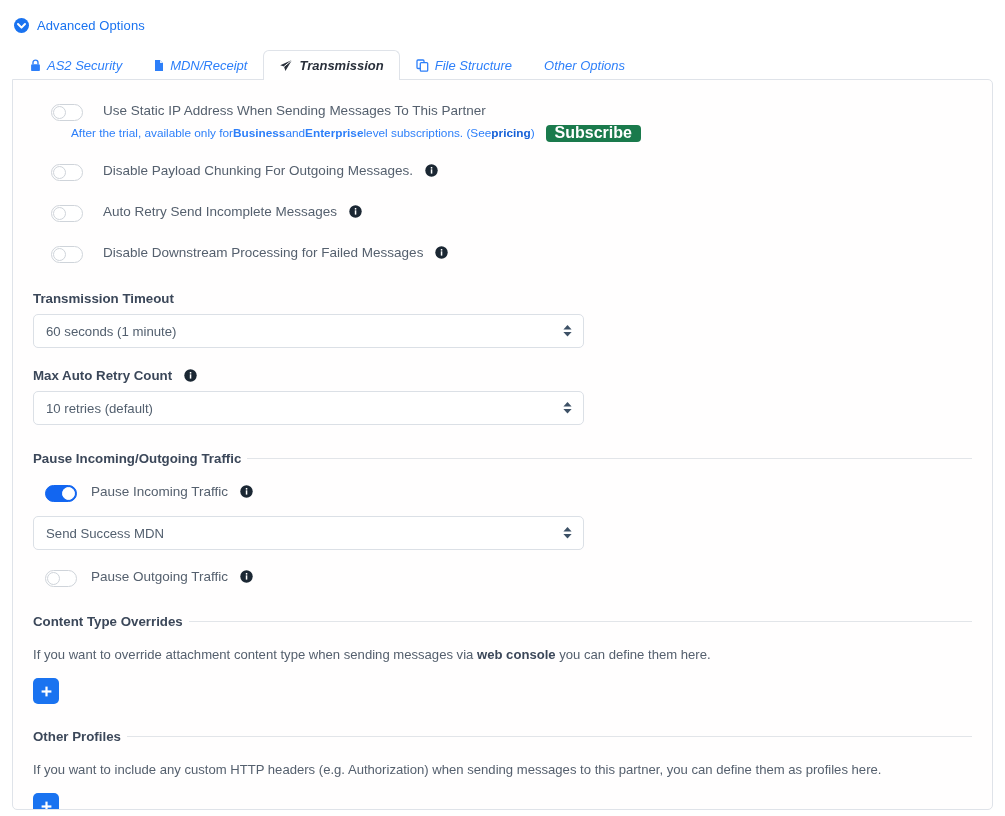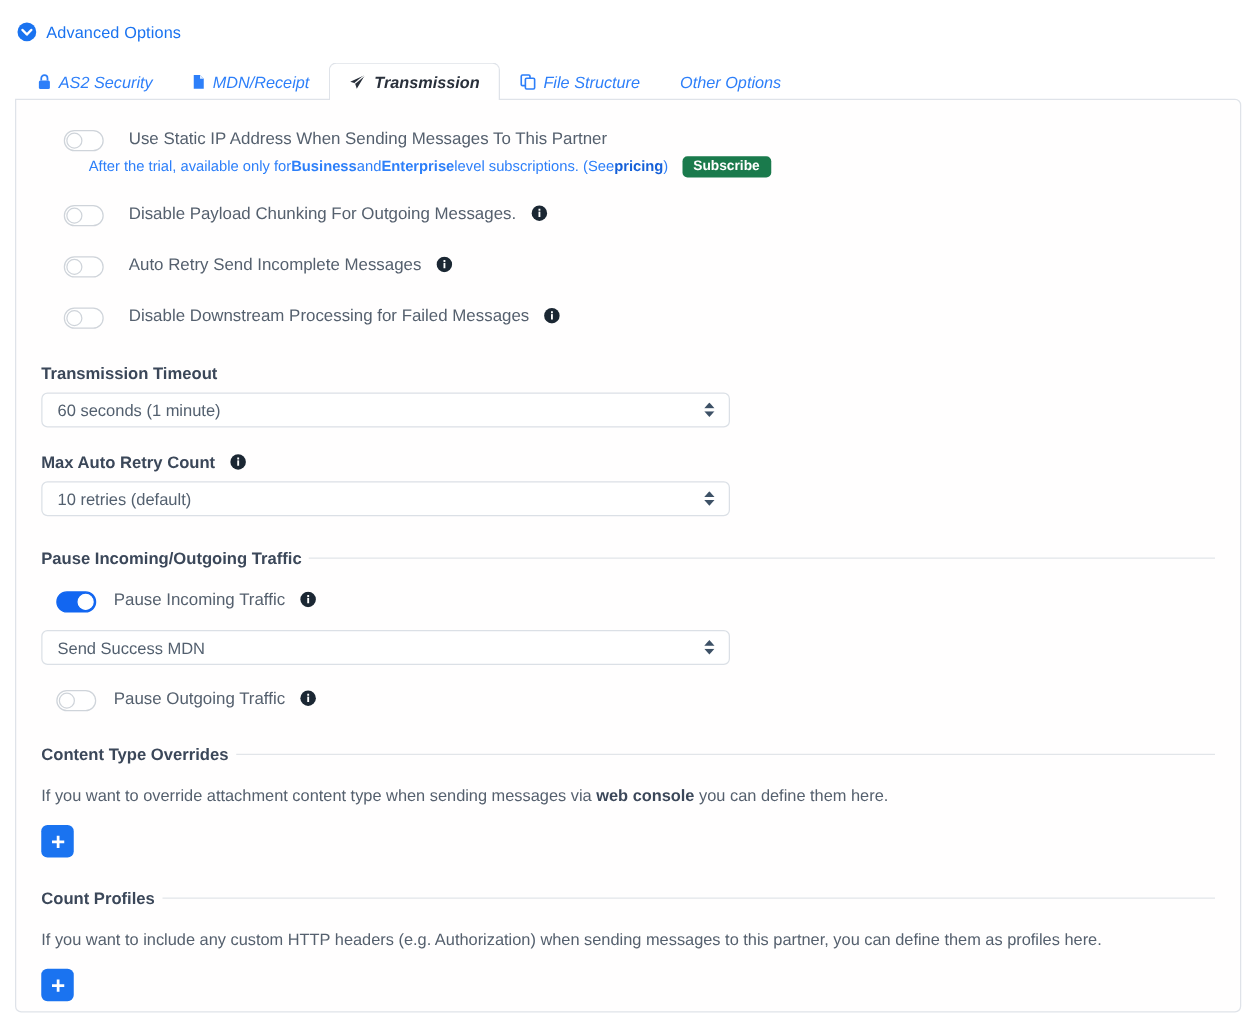--- a/index.html
+++ b/index.html
@@ -160,39 +160,39 @@
     gap: 0;
     line-height: 16px;
   }
   .sub-note b { font-weight: bold; }
   .sub-note .lnk { color: #1560d8; font-weight: bold; }
   .badge-subscribe {
     display: inline-block;
     margin-left: 11px;
     background: #1a7a4c;
     color: #ffffff;
-    font-size: 11px;
+    font-size: 16px;
     font-weight: bold;
     padding: 3px 9px 4px 9px;
     border-radius: 4px;
     line-height: 10px;
     cursor: pointer;
   }
 
   
   .field-label {
     font-size: 13.3px;
     font-weight: bold;
     color: #3b4759;
     margin: 0 0 8px 0;
   }
   .select-box {
     position: relative;
     width: 551px;
-    height: 28px;
+    height: 34px;
     border: 1px solid #dbe0e6;
     border-radius: 5px;
     background: #ffffff;
     box-sizing: border-box;
     display: flex;
     align-items: center;
     padding: 0 12px;
     cursor: pointer;
   }
   .select-box .val {
@@ -478,21 +478,21 @@
       <span>
         <svg width="13" height="13" viewBox="0 0 13 13">
           <rect x="5.4" y="1.6" width="2.2" height="9.8" fill="#ffffff"></rect>
           <rect x="1.6" y="5.4" width="9.8" height="2.2" fill="#ffffff"></rect>
         </svg>
       </span>
     </span>
   </div>
 
   <div class="sect" style="margin-top:25px;">
-    <span class="stitle">Count Profiles</span>
+    <span class="stitle">Other Profiles</span>
     <span class="srule"></span>
   </div>
   <div class="desc" style="margin-top:17px;">If you want to include any custom HTTP headers (e.g. Authorization) when sending messages to this partner, you can define them as profiles here.</div>
   <div style="margin-top:14px;">
     <span class="plus-btn">
       <span>
         <svg width="13" height="13" viewBox="0 0 13 13">
           <rect x="5.4" y="1.6" width="2.2" height="9.8" fill="#ffffff"></rect>
           <rect x="1.6" y="5.4" width="9.8" height="2.2" fill="#ffffff"></rect>
         </svg>

